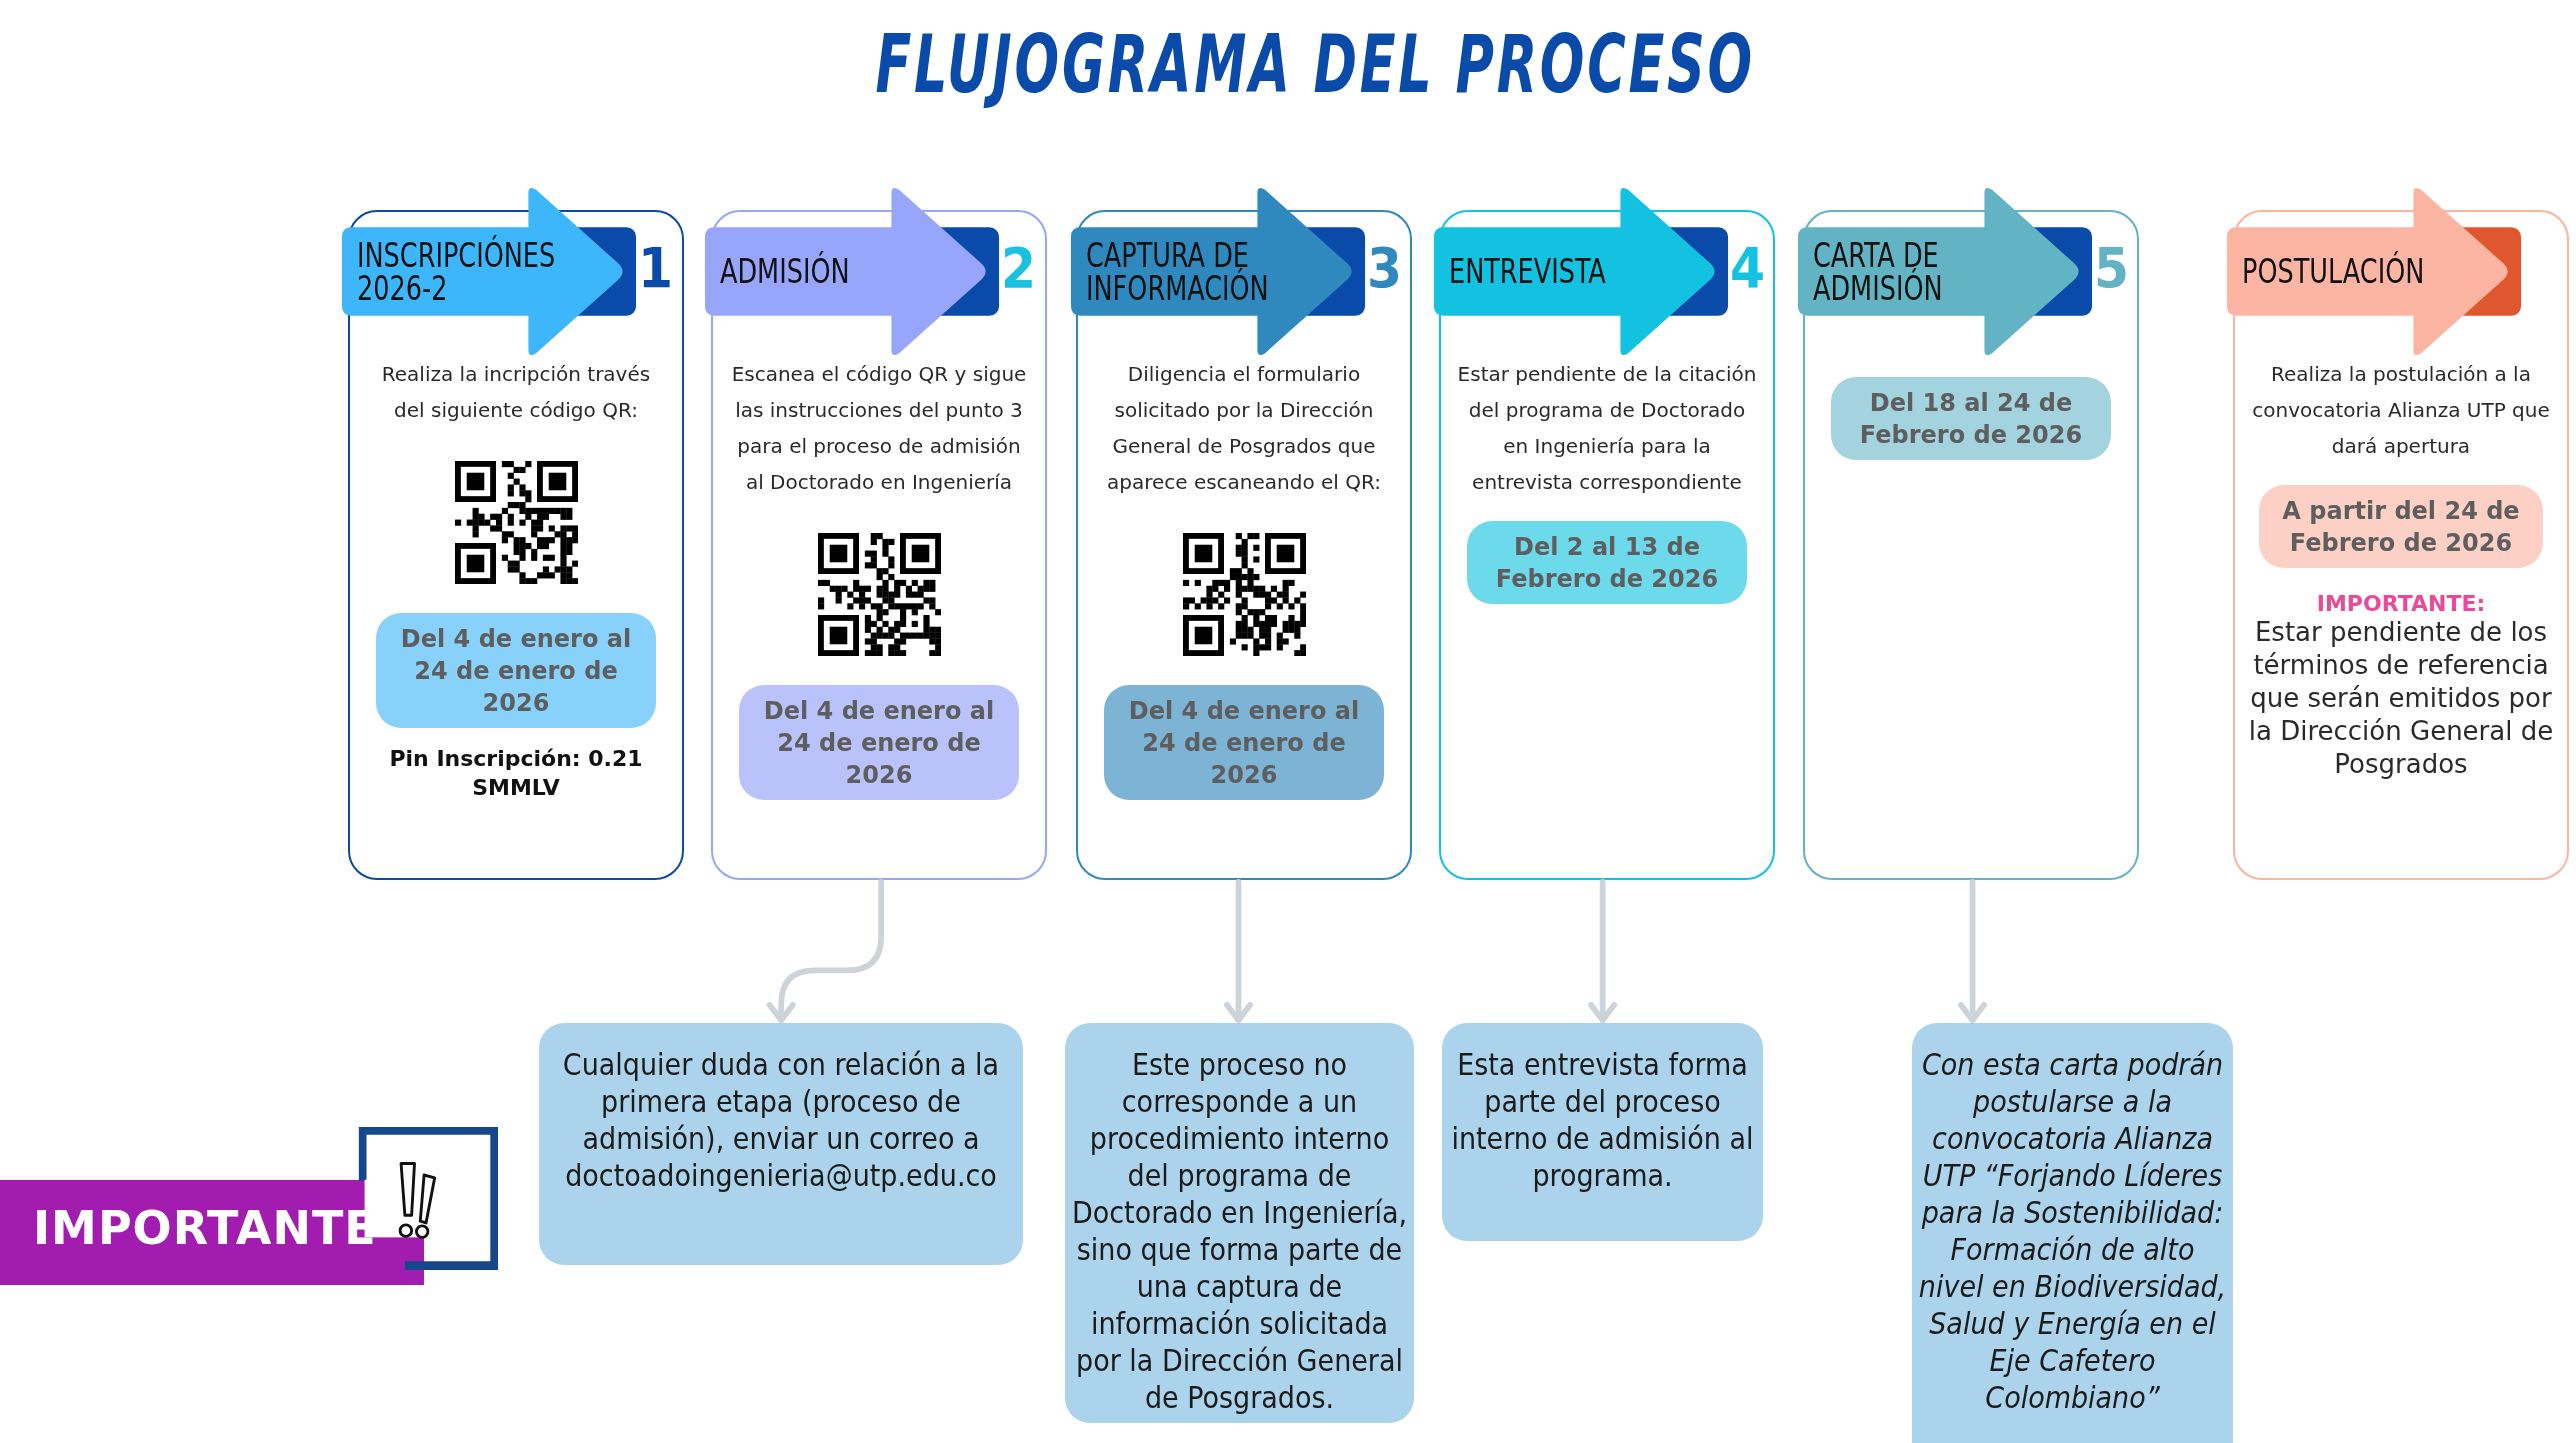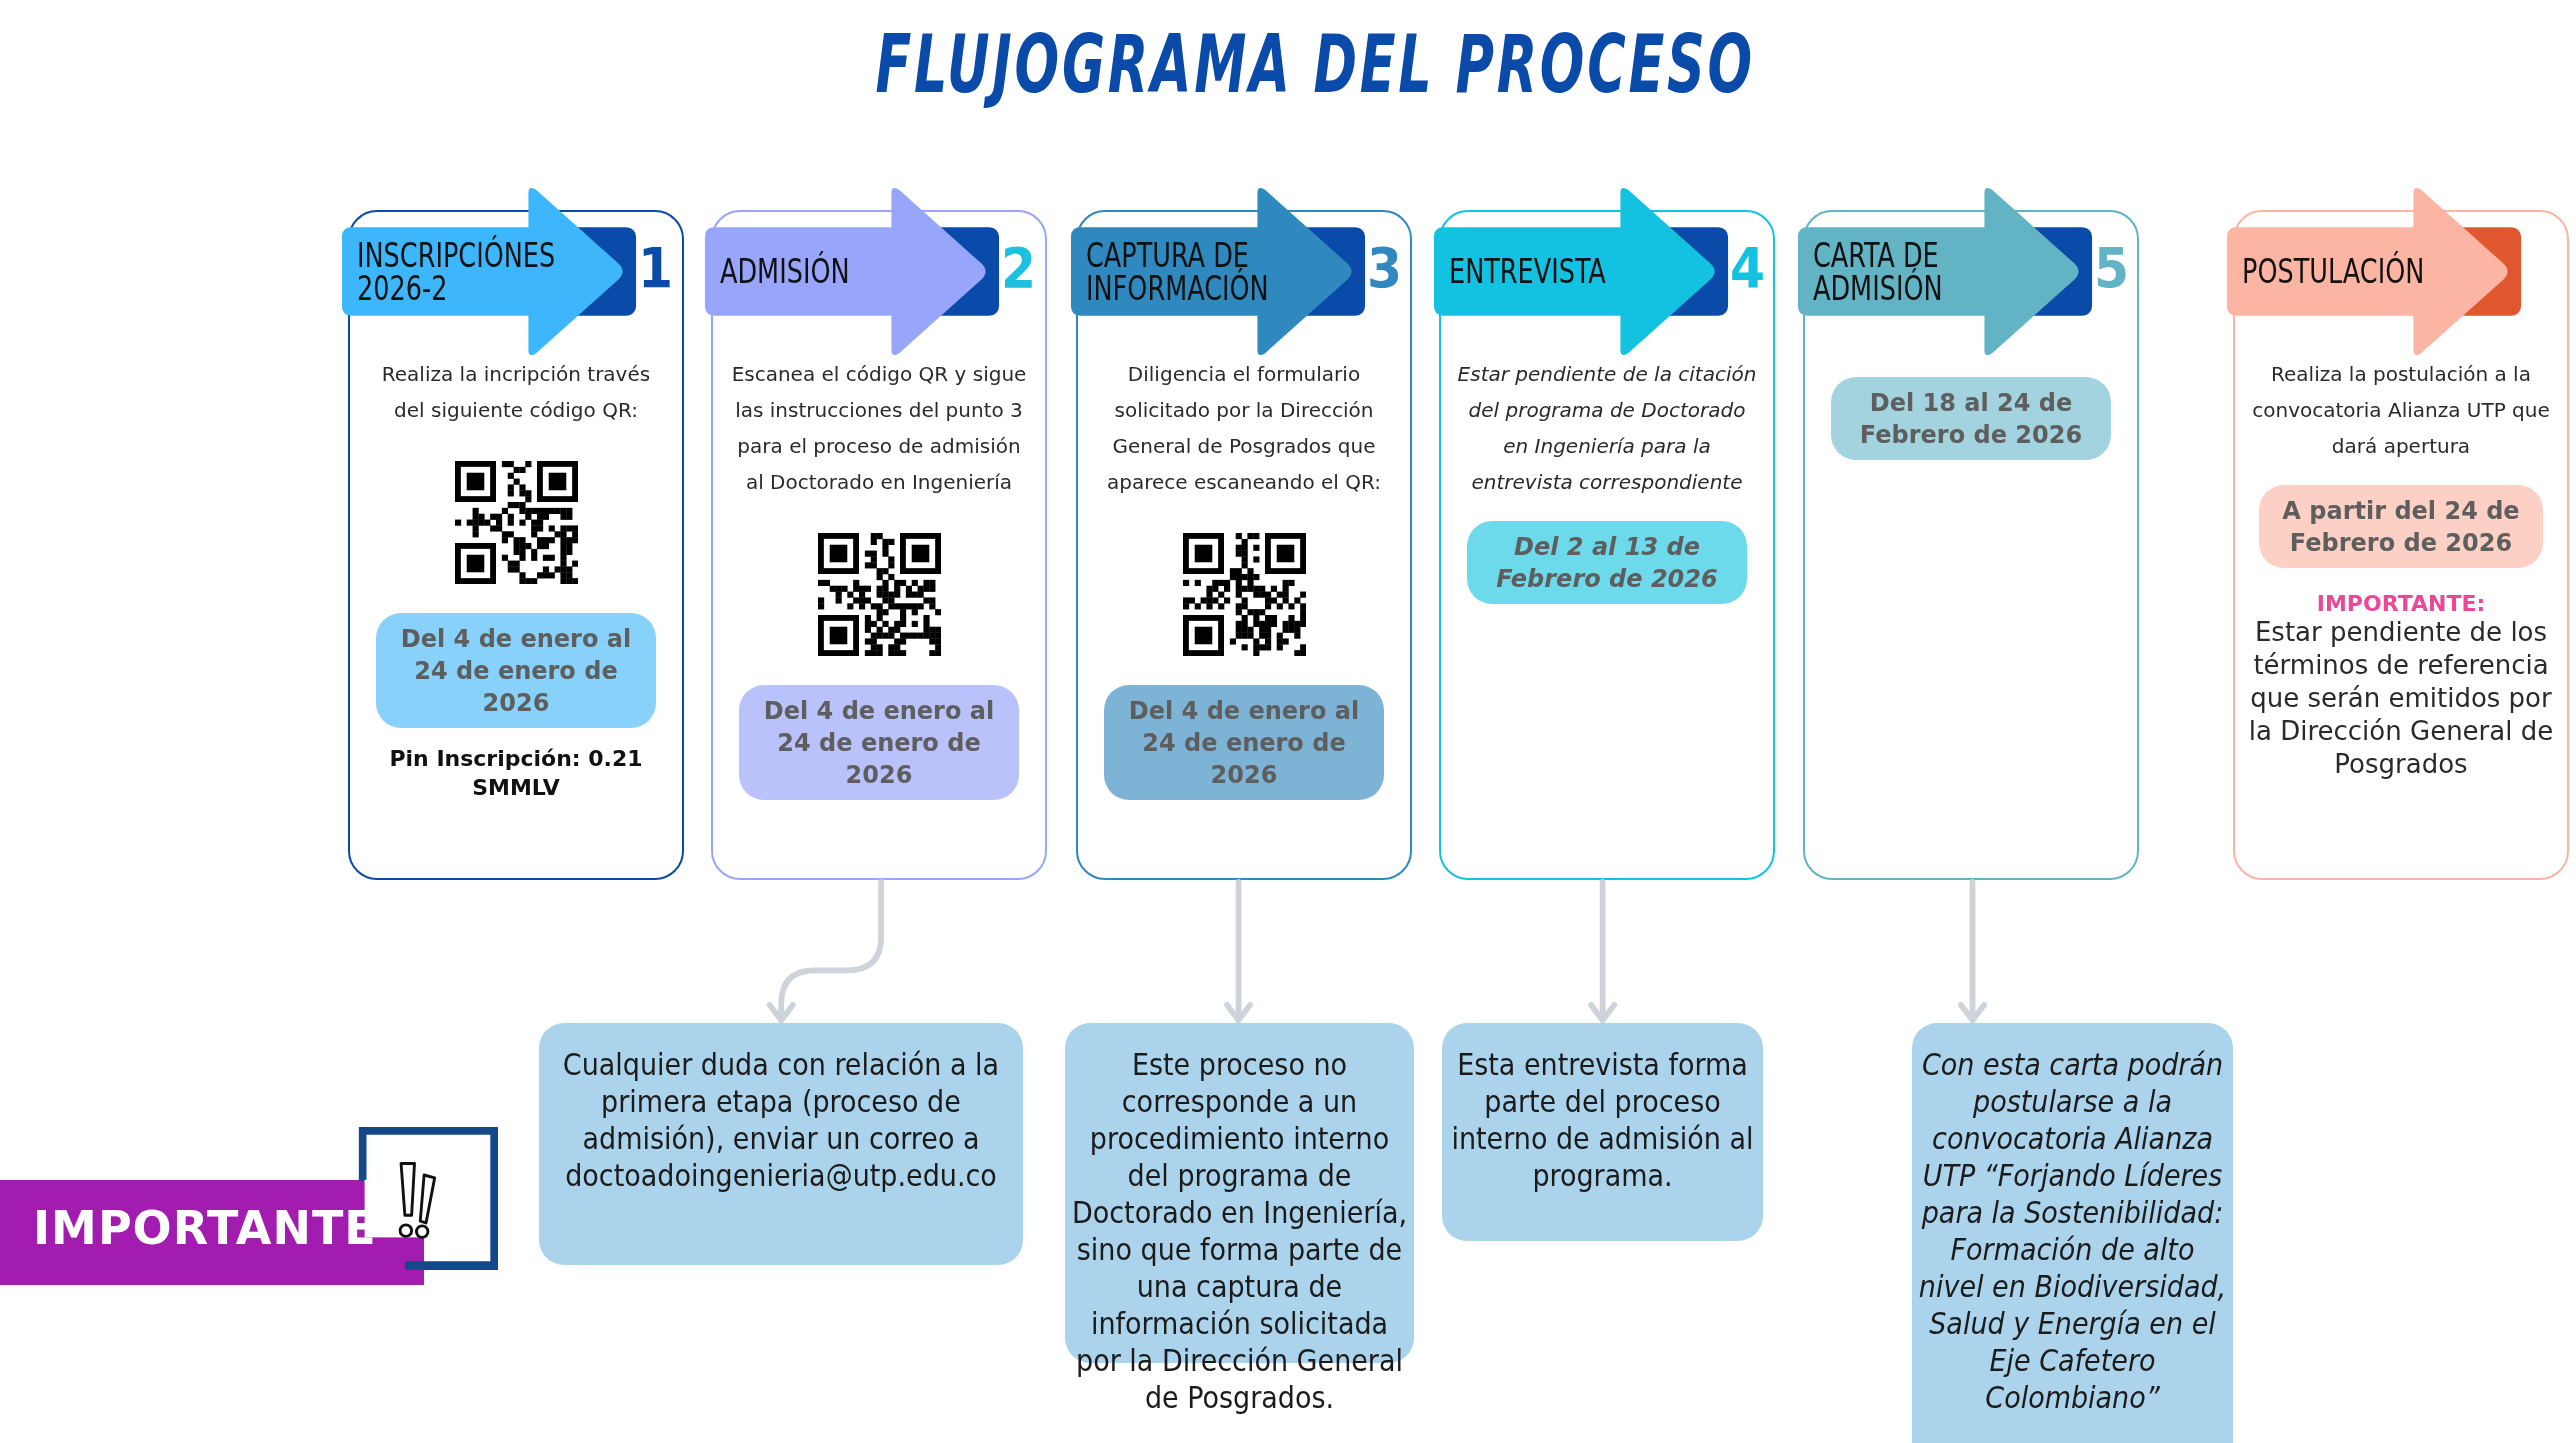--- a/index.html
+++ b/index.html
@@ -461,21 +461,21 @@
     </div>
     <div class="banner" style="left: 1067px; width: 327px;">
     <svg width="327" height="173" viewBox="0 0 340 180">
       <rect x="200" y="44" width="110" height="92" rx="10" fill="#0a4aa8"></rect>
       <path d="M14 44 H198 V8 Q198 0 206 5 L292 82 Q300 90 292 98 L206 175 Q198 180 198 172 V136 H14 Q4 136 4 126 V54 Q4 44 14 44 Z" fill="#2f89bf"></path>
     </svg>
     <div class="banner-label">CAPTURA DE
 INFORMACIÓN</div>
     <div class="step-num" style="left:300px;color:#2f89bf">3</div>
     </div>
-    <div class="card" style="left: 1439px; border-color: rgb(18, 194, 224); font-style: italic;">
+    <div class="card" style="left: 1439px; border-color: rgb(18, 194, 224);">
       <div class="card-body">
     <div class="desc">Estar pendiente de la citación del programa de Doctorado en Ingeniería para la entrevista correspondiente</div>
         <div style="height:21px"></div>
         <div class="date" style="background:#6ddaeb;width:264px">Del 2 al 13 de Febrero de 2026</div>
       </div>
     </div>
     <div class="banner" style="left: 1430px; width: 327px;">
     <svg width="327" height="173" viewBox="0 0 340 180">
       <rect x="200" y="44" width="110" height="92" rx="10" fill="#0a4aa8"></rect>
       <path d="M14 44 H198 V8 Q198 0 206 5 L292 82 Q300 90 292 98 L206 175 Q198 180 198 172 V136 H14 Q4 136 4 126 V54 Q4 44 14 44 Z" fill="#12c2e0"></path>
@@ -523,21 +523,21 @@
     <path d="M1289 918 V1062" fill="none" stroke="#cdd3d9" stroke-width="6" stroke-linecap="round"></path>
     <path d="M1277 1046 L1289 1062 L1301 1046" fill="none" stroke="#cdd3d9" stroke-width="6" stroke-linecap="round" stroke-linejoin="round"></path>
     <path d="M1668 918 V1062" fill="none" stroke="#cdd3d9" stroke-width="6" stroke-linecap="round"></path>
     <path d="M1656 1046 L1668 1062 L1680 1046" fill="none" stroke="#cdd3d9" stroke-width="6" stroke-linecap="round" stroke-linejoin="round"></path>
     <path d="M2053 918 V1062" fill="none" stroke="#cdd3d9" stroke-width="6" stroke-linecap="round"></path>
     <path d="M2041 1046 L2053 1062 L2065 1046" fill="none" stroke="#cdd3d9" stroke-width="6" stroke-linecap="round" stroke-linejoin="round"></path>
   </svg>
 
 <div id="notes">
     <div class="note" style="left: 539px; width: 484px; height: 242px;">Cualquier duda con relación a la primera etapa (proceso de admisión), enviar  un correo a doctoadoingenieria@utp.edu.co</div>
-    <div class="note" style="left: 1065px; width: 349px; height: 340px;">Este proceso no corresponde a un procedimiento interno del programa de Doctorado en Ingeniería, sino que forma parte de una captura de información solicitada por la Dirección General de Posgrados.</div>
+    <div class="note" style="left: 1065px; width: 349px; height: 400px;">Este proceso no corresponde a un procedimiento interno del programa de Doctorado en Ingeniería, sino que forma parte de una captura de información solicitada por la Dirección General de Posgrados.</div>
     <div class="note" style="left: 1442px; width: 321px; height: 218px;">Esta entrevista forma parte del proceso interno de admisión al programa.</div>
     <div class="note italic" style="left: 1912px; width: 321px; height: 478px;">Con esta carta podrán postularse a la convocatoria Alianza UTP “Forjando Líderes para la Sostenibilidad: Formación de alto nivel en Biodiversidad, Salud y Energía en el Eje Cafetero Colombiano”</div>
   </div>
 
 <div class="imp-band">
   <span>IMPORTANTE</span>
 </div>
 <svg class="imp-frame" viewBox="0 0 149 149">
   <path d="M4 0 H149 V149 H52 V140 H141 V8 H12 V56 H4 Z" fill="#15478b"></path>
   <rect x="10" y="55" width="70" height="60" fill="#ffffff"></rect>

